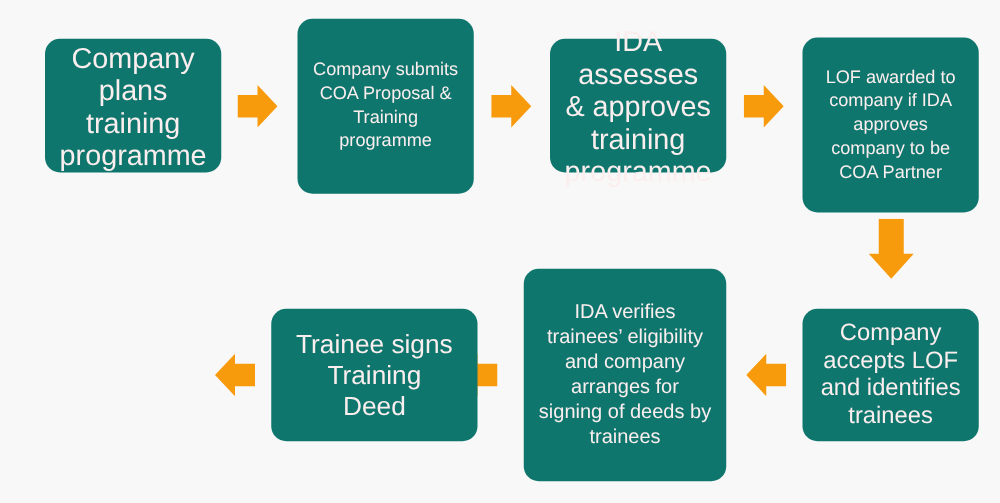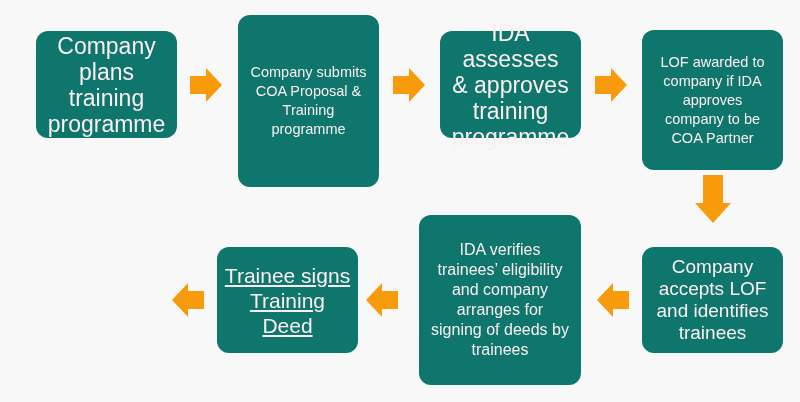--- a/index.html
+++ b/index.html
@@ -52,21 +52,21 @@
 training
 programme</span>
   </div>
 
   <div class="arrow" style="left:190px; top:68px;">
     <svg width="32" height="34" viewBox="0 0 32 34">
       <polygon points="0,8 16,8 16,0 32,17 16,34 16,26 0,26" fill="#f79a0c"></polygon>
     </svg>
   </div>
 
-  <div class="box small" style="left:238px; top:15px; width:141px; height:172px;">
+  <div class="box small" style="left:238px; top:15px; width:141px; height:140px;">
     <span>Company submits
 COA Proposal &amp;
 Training
 programme</span>
   </div>
 
   <div class="arrow" style="left:393px; top:68px;">
     <svg width="32" height="34" viewBox="0 0 32 34">
       <polygon points="0,8 16,8 16,0 32,17 16,34 16,26 0,26" fill="#f79a0c"></polygon>
     </svg>
@@ -120,21 +120,21 @@
 signing of deeds by
 trainees</span>
   </div>
 
   <div class="arrow" style="left:366px; top:283px;">
     <svg width="32" height="34" viewBox="0 0 32 34">
       <polygon points="32,8 16,8 16,0 0,17 16,34 16,26 32,26" fill="#f79a0c"></polygon>
     </svg>
   </div>
 
-  <div class="box mid" style="left:217px; top:247px; width:141px; height:106px;text-decoration:underline;">
+  <div class="box mid" style="left:217px; top:247px; width:165px; height:106px;">
     <span style="font-size:21px; line-height:25px;">Trainee signs
 Training
 Deed</span>
   </div>
 
   <div class="arrow" style="left:172px; top:283px;">
     <svg width="32" height="34" viewBox="0 0 32 34">
       <polygon points="32,8 16,8 16,0 0,17 16,34 16,26 32,26" fill="#f79a0c"></polygon>
     </svg>
   </div>

